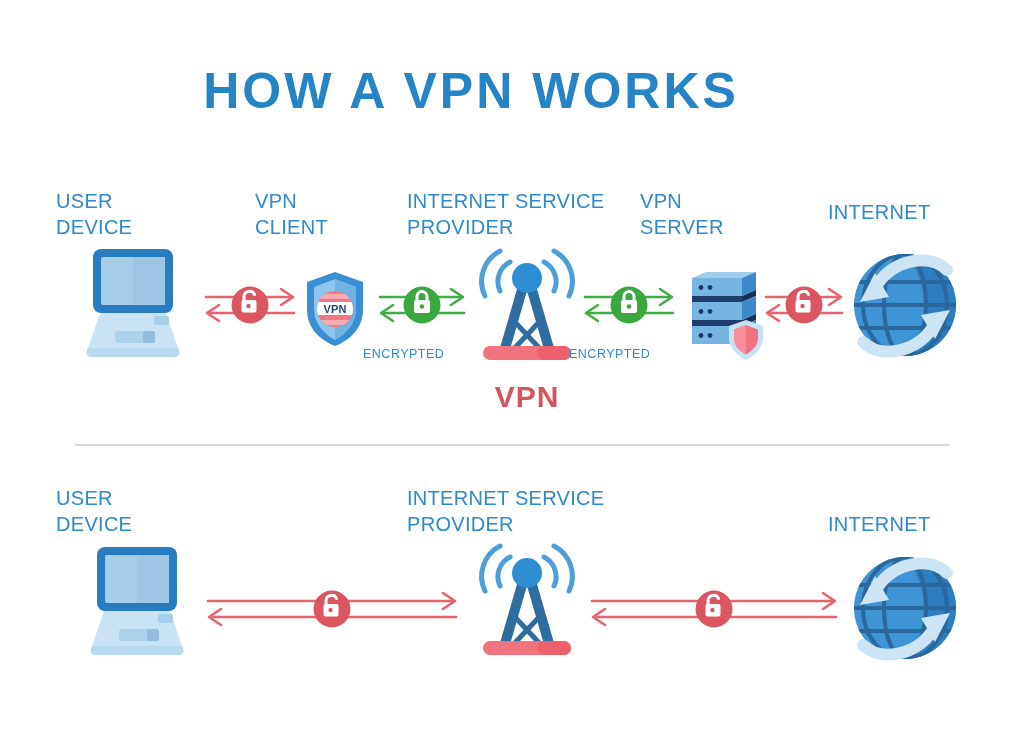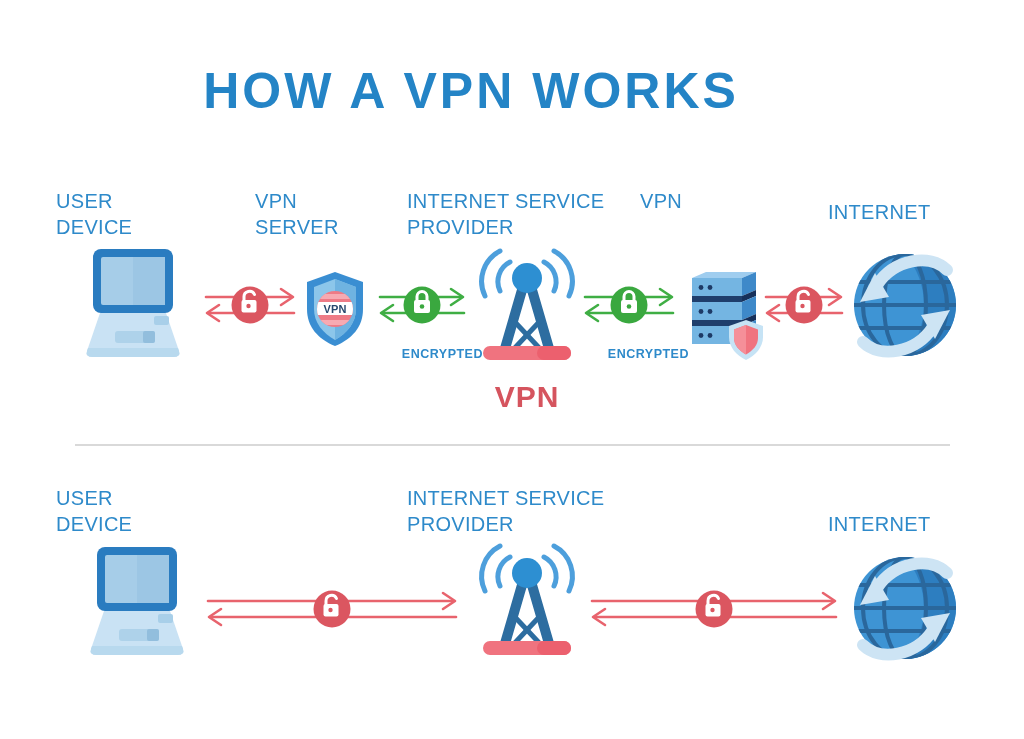--- a/index.html
+++ b/index.html
@@ -4,47 +4,48 @@
 <style>
   html,body{margin:0;padding:0;background:#fff;}
   #canvas{position:relative;width:1024px;height:739px;background:#ffffff;overflow:hidden;
           font-family:"Liberation Sans", sans-serif;}
   .abs{position:absolute;}
   .title{left:0;top:62px;width:942px;text-align:center;font-size:50px;font-weight:700;
          letter-spacing:3px;color:var(--title-blue);}
   .node-label{text-align:left;color:var(--blue);font-size:20px;line-height:26px;letter-spacing:.3px;}
   .node-label .l1{font-weight:400;}
   .node-label .l2{font-weight:400;}
-  .encrypted{text-align:right;color:var(--blue);font-size:12.5px;font-weight:700;letter-spacing:.5px;}
+  .encrypted{text-align:left;color:var(--blue);font-size:12.5px;font-weight:400;letter-spacing:.5px;}
   .caption{text-align:center;color:var(--caption-red);font-size:30px;font-weight:700;letter-spacing:1px;}
   .divider{background:var(--divider);height:2px;}
   .badge{text-align:center;font-size:11px;font-weight:700;color:#27496e;letter-spacing:.2px;}
   .icon svg{display:block;width:100%;height:100%;}
 </style>
 </head>
 <body>
 
 <div id="canvas">
 
   <div class="abs title">HOW A VPN WORKS</div>
 
   <div class="abs node-label" style="left:56px;top:188px;width:160px;">
     <div class="l1">USER</div>
     <div class="l2">DEVICE</div>
   </div>
   <div class="abs node-label" style="left:255px;top:188px;width:160px;">
     <div class="l1">VPN</div>
-    <div class="l2">SERVER</div>
+    <div class="l2">CLIENT</div>
   </div>
   <div class="abs node-label" style="left:407px;top:188px;width:240px;">
     <div class="l1">INTERNET SERVICE</div>
     <div class="l2">PROVIDER</div>
   </div>
   <div class="abs node-label" style="left:640px;top:188px;width:160px;">
     <div class="l1">VPN</div>
+    <div class="l2">SERVER</div>
   </div>
   <div class="abs node-label" style="left:828px;top:199px;width:160px;">
     <div class="l1">INTERNET</div>
   </div>
 
   <div class="abs icon" style="left:72px;top:249px;width:122px;height:112px;">
       <svg viewBox="0 0 122 112">
       <rect x="21" y="0" width="80" height="64" rx="8" fill="#2a7cc0"></rect>
       <rect x="29" y="8" width="64" height="48" rx="2" fill="#a6cde8"></rect>
       <rect x="61" y="8" width="32" height="48" fill="#9cc6e4"></rect>

